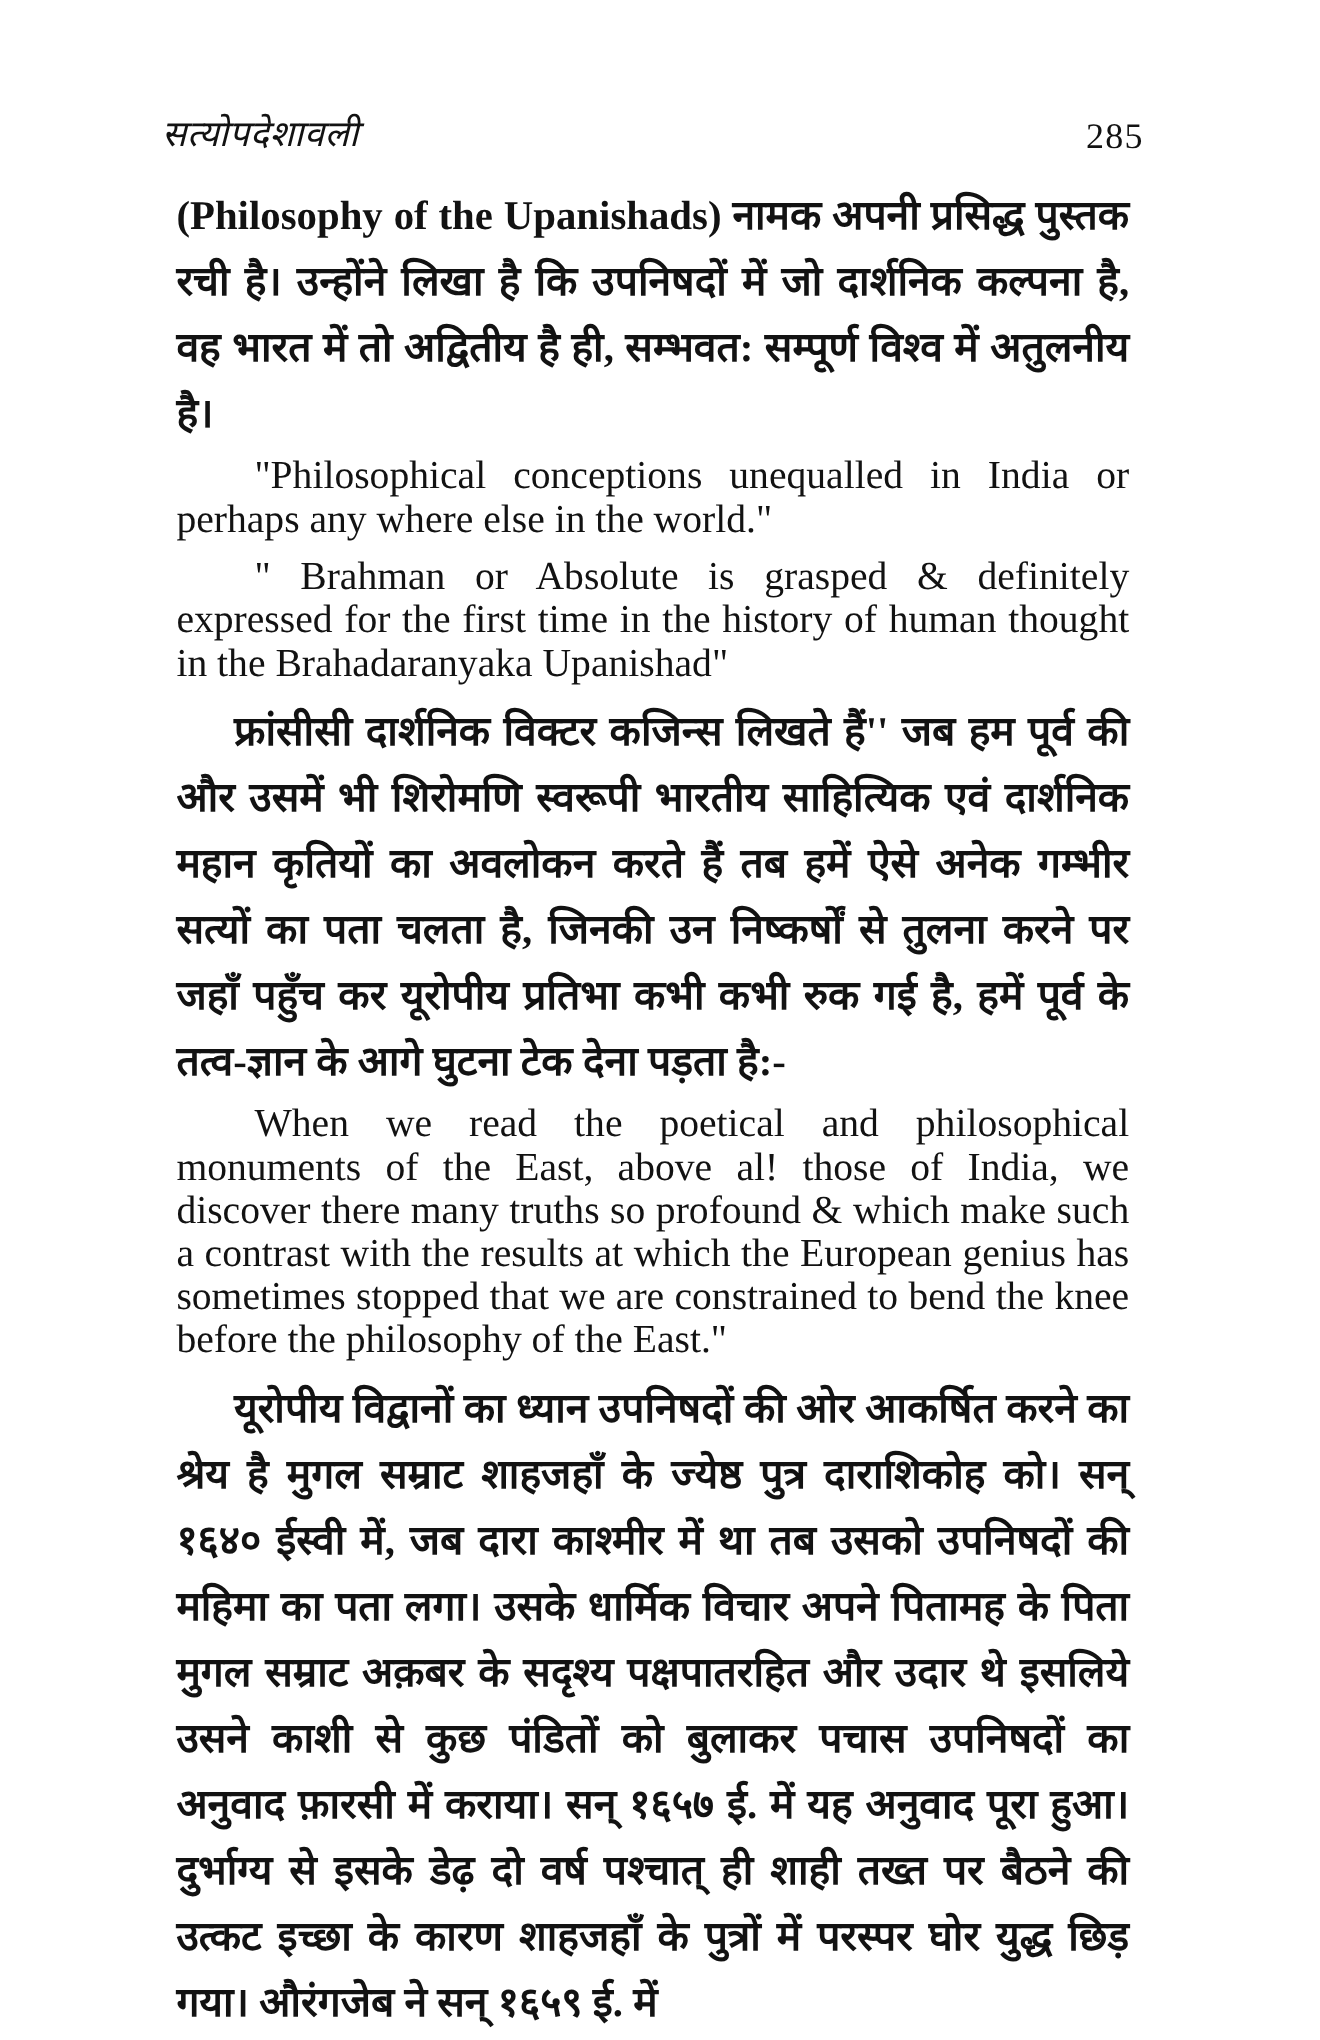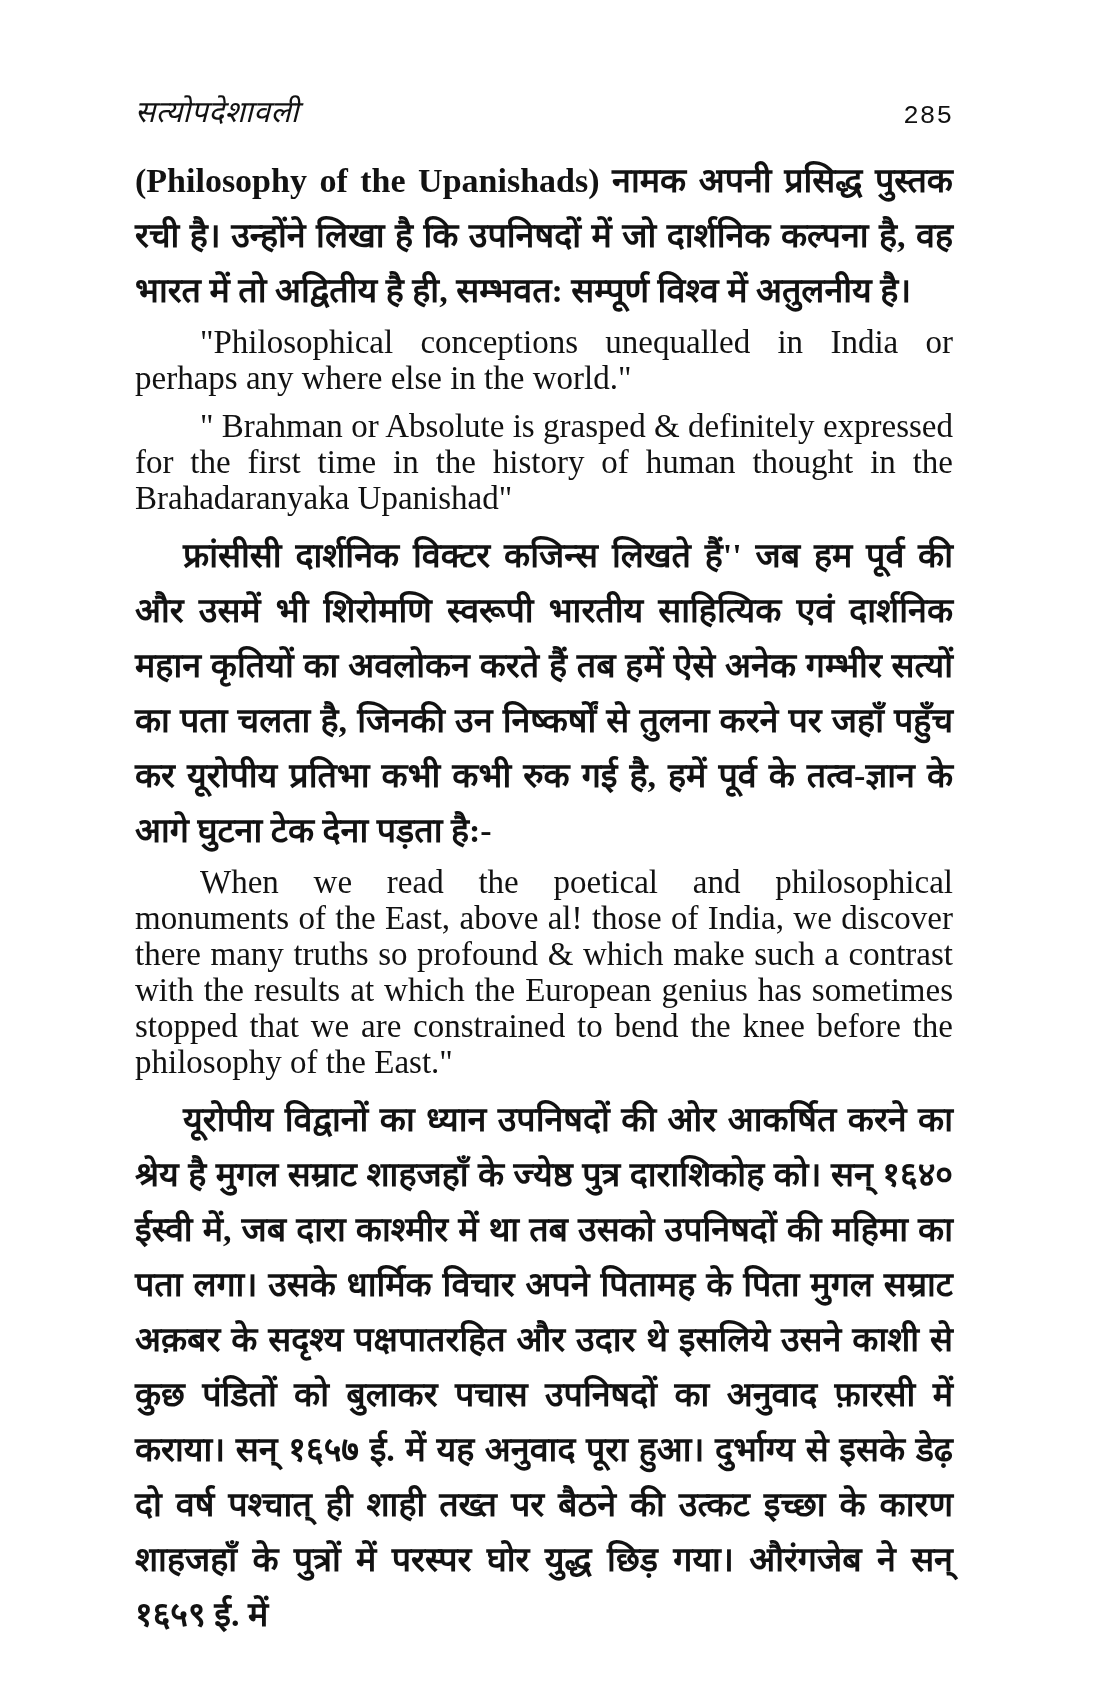--- a/index.html
+++ b/index.html
@@ -28,25 +28,25 @@
     align-items: flex-end;
     margin-bottom: 22px;
   }
   .running-header .book-title {
     font-family: "Liberation Serif", serif;
     font-style: italic;
     font-size: 30px;
     letter-spacing: 0.5px;
   }
   .running-header .page-no {
-    font-family: Liberation Mono, monospace;
-    font-size: 26px;
+    font-family: Liberation Serif, serif;
+    font-size: 30px;
     letter-spacing: 1px;
   }
-  p { margin: 0; }
+  p { margin: 12px; }
   .hindi {
     font-family: "Liberation Serif", serif;
     font-size: 34px;
     line-height: 55px;
     font-weight: 600;
     text-align: justify;
     text-justify: inter-word;
     margin-bottom: 4px;
   }
   .hindi.indent { text-indent: 48px; }

